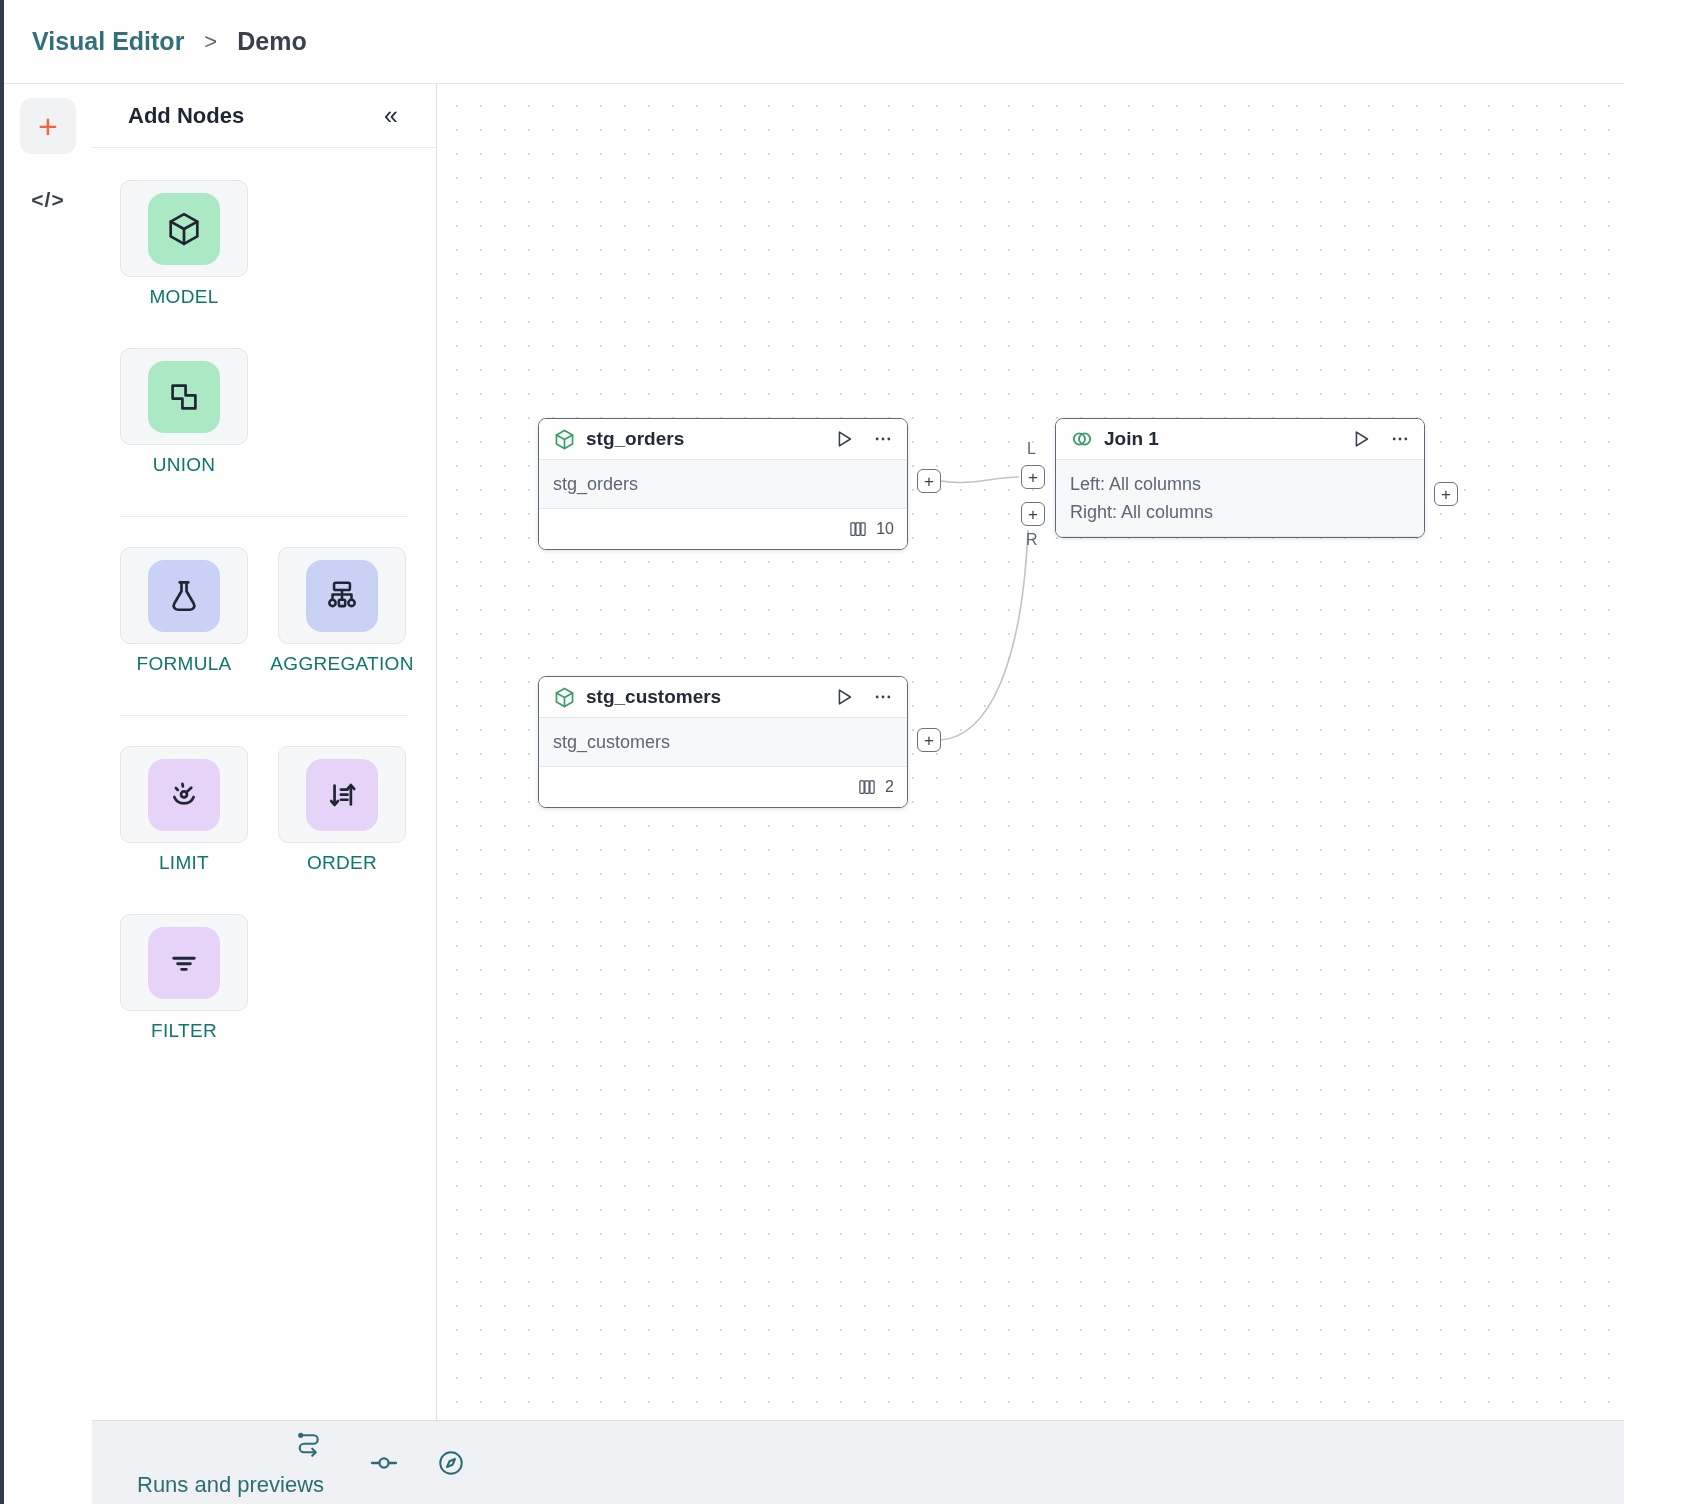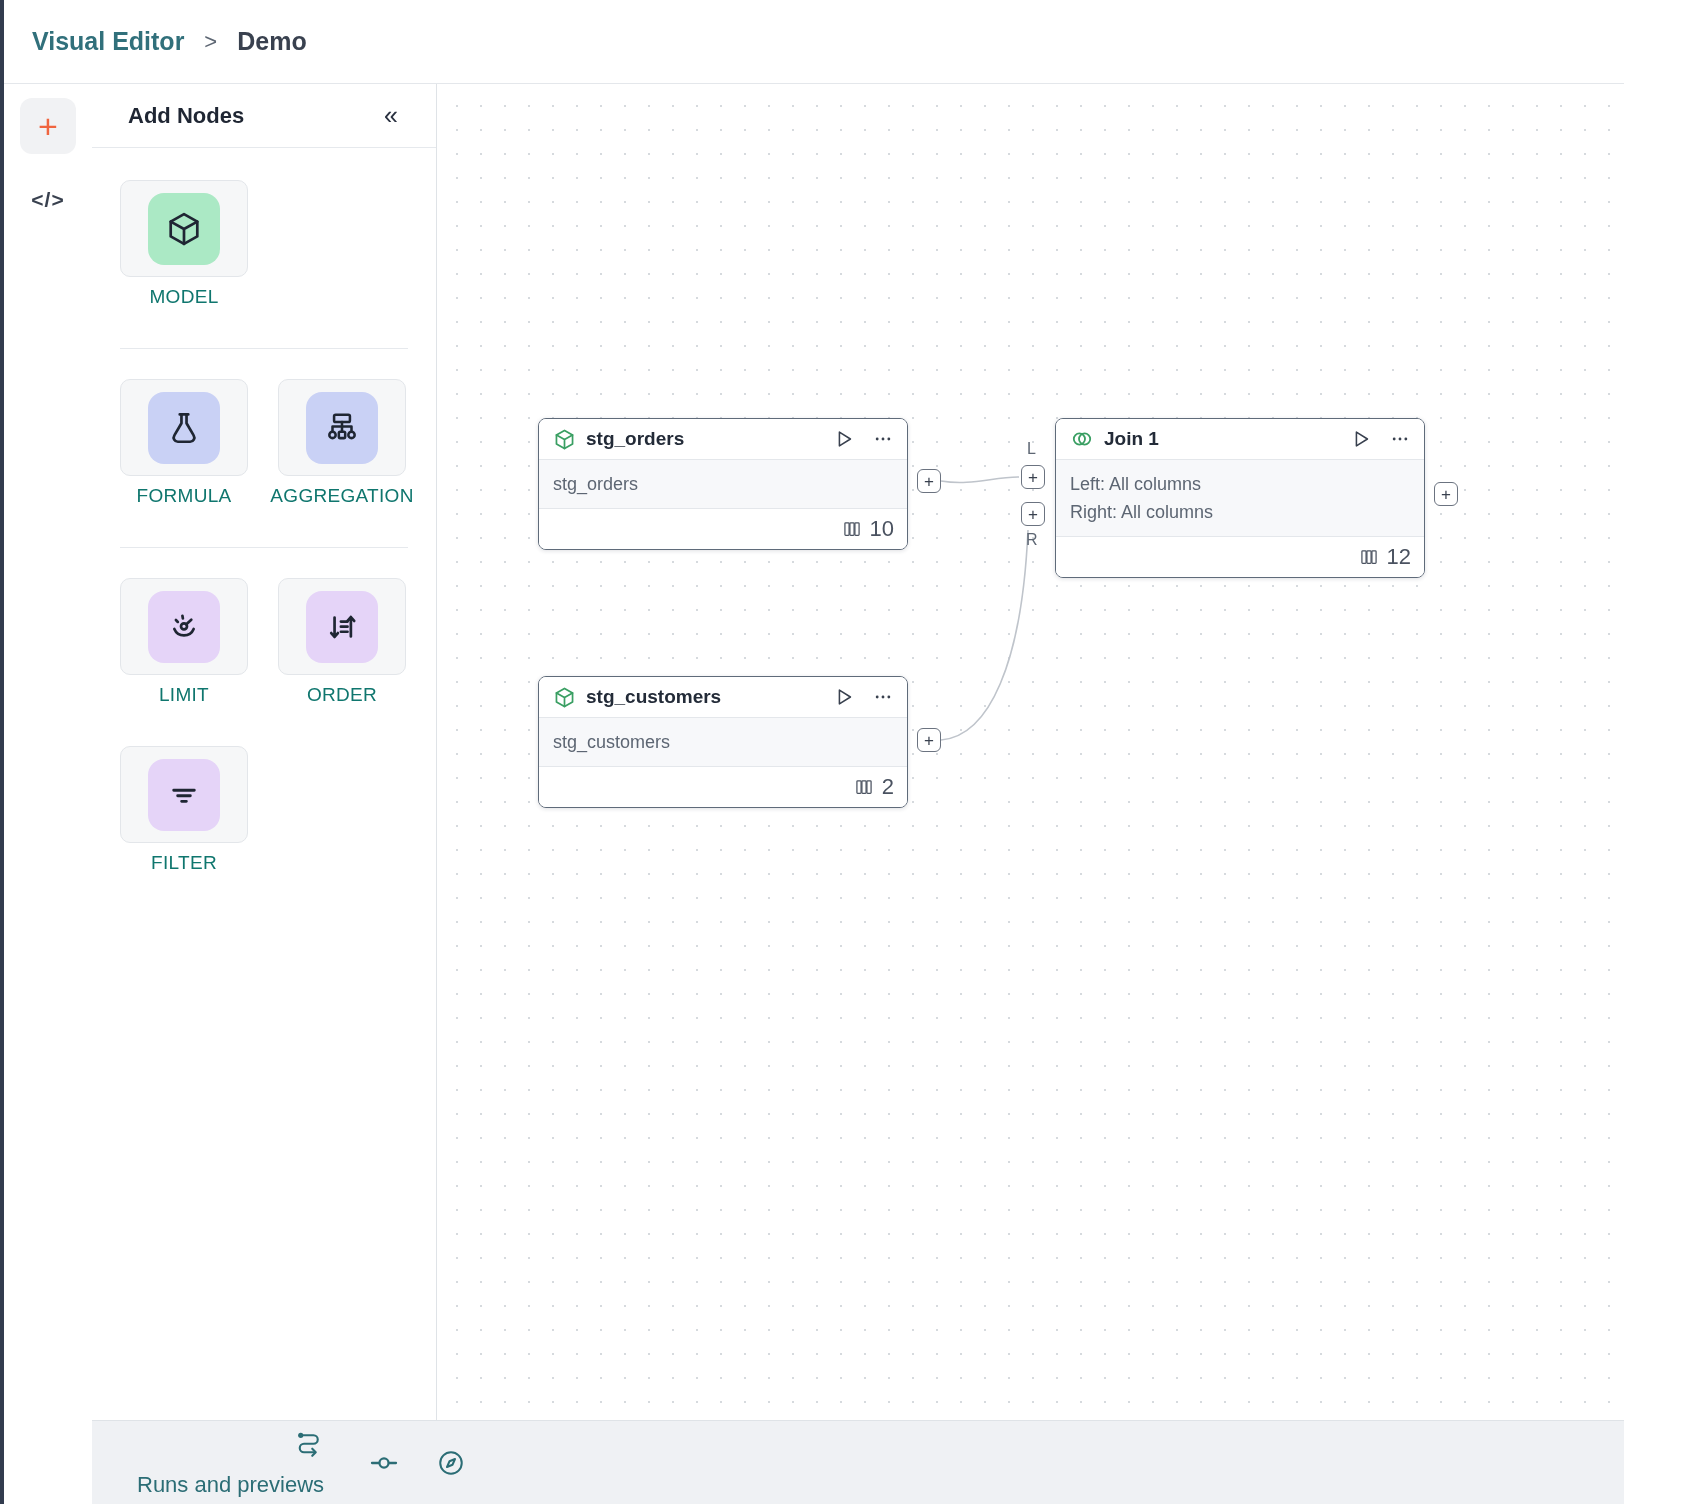--- a/index.html
+++ b/index.html
@@ -52,21 +52,21 @@
 
   .node { position:absolute; width:370px; background:#fff; border:1.5px solid #5f6b7a; border-radius:8px;
     box-shadow:0 1px 4px rgba(25,35,55,0.14); overflow:hidden; }
   .node-header { height:40px; display:flex; align-items:center; padding:0 14px; gap:10px; background:#fff; }
   .node-title { flex:1; font-size:19px; font-weight:700; color:#232b38; }
   .node-act { display:flex; align-items:center; gap:18px; }
   .node-body { background:#f7f8fa; border-top:1px solid #e4e7eb; border-bottom:1px solid #e4e7eb;
     padding:10px 14px; color:#5d6673; font-size:18px; }
   .node-body .bline { line-height:28px; }
   .node-footer { height:40px; display:flex; align-items:center; justify-content:flex-end; gap:8px;
-    padding:0 13px; color:#4a5260; font-size:22px; background:#fff; }
+    padding:0 13px; color:#4a5260; font-size:16px; background:#fff; }
 
   .port { position:absolute; width:24px; height:24px; background:#fff; border:1.5px solid #6b7380;
     border-radius:6px; display:flex; align-items:center; justify-content:center;
     color:#39414f; font-size:17px; line-height:1; cursor:pointer; }
   .port-label { position:absolute; font-size:16px; color:#5d6673; }
 
   
   .bottombar { position:absolute; left:92px; right:0; bottom:0; height:84px; background:#eff1f4;
     border-top:1px solid #dfe3e7; display:flex; align-items:center; padding-left:45px; }
   .runs { display:flex; align-items:flex-end; gap:14px; color:#2b6d75; cursor:pointer;flex-direction:column; }
@@ -110,20 +110,32 @@
             <svg width="38" height="38" viewBox="0 0 24 24" fill="none" stroke="#1f2633" stroke-width="1.7" stroke-linejoin="round" stroke-linecap="round">
               <path d="M12 2.6 L20.4 7.3 V16.7 L12 21.4 L3.6 16.7 V7.3 Z"></path>
               <path d="M3.6 7.3 L12 12 L20.4 7.3 M12 12 V21.4"></path>
             </svg>
           </div>
             </div>
           <div class="tile-label">MODEL</div>
         </div>
       </div>
 
+      <div class="tile-row">
+        <div class="tile-wrap">
+          <div class="tile">
+              <div class="tile-icon green">
+            <svg width="38" height="38" viewBox="0 0 24 24" fill="none" stroke="#1f2633" stroke-width="1.7" stroke-linejoin="round">
+              <path d="M4.8 4.8 H13 V11 H19.2 V19.2 H11 V13 H4.8 Z"></path>
+            </svg>
+          </div>
+            </div>
+          <div class="tile-label">UNION</div>
+        </div>
+      </div>
 
       <hr class="group-divider">
 
       <div class="tile-row">
         <div class="tile-wrap">
           <div class="tile">
               <div class="tile-icon blue">
             <svg width="38" height="38" viewBox="0 0 24 24" fill="none" stroke="#1f2633" stroke-width="1.7" stroke-linejoin="round" stroke-linecap="round">
               <path d="M9.3 3.4 h5.4 M10.4 3.4 V9 L5.9 16.7 a2.6 2.6 0 0 0 2.2 4 h7.8 a2.6 2.6 0 0 0 2.2-4 L13.6 9 V3.4"></path>
             </svg>
@@ -276,28 +288,20 @@
           <svg width="20" height="20" viewBox="0 0 24 24" fill="#39414f">
               <circle cx="5" cy="12" r="1.7"></circle>
               <circle cx="12" cy="12" r="1.7"></circle>
               <circle cx="19" cy="12" r="1.7"></circle>
             </svg>
         </span>
       </div>
       <div class="node-body">
         <div class="bline">Left: All columns</div>
         <div class="bline">Right: All columns</div>
-      </div>
-      <div class="node-footer">
-        <svg width="20" height="20" viewBox="0 0 24 24" fill="none" stroke="#4a5260" stroke-width="1.5">
-          <rect x="3.5" y="4.5" width="5" height="15" rx="1"></rect>
-            <rect x="9.5" y="4.5" width="5" height="15" rx="1"></rect>
-            <rect x="15.5" y="4.5" width="5" height="15" rx="1"></rect>
-        </svg>
-        <span>12</span>
       </div>
     </div>
 
     <div class="port" style="left:480px; top:385px;">
         <span>+</span>
       </div>
     <div class="port" style="left:480px; top:644px;">
         <span>+</span>
       </div>
     <div class="port" style="left:584px; top:381px;">

